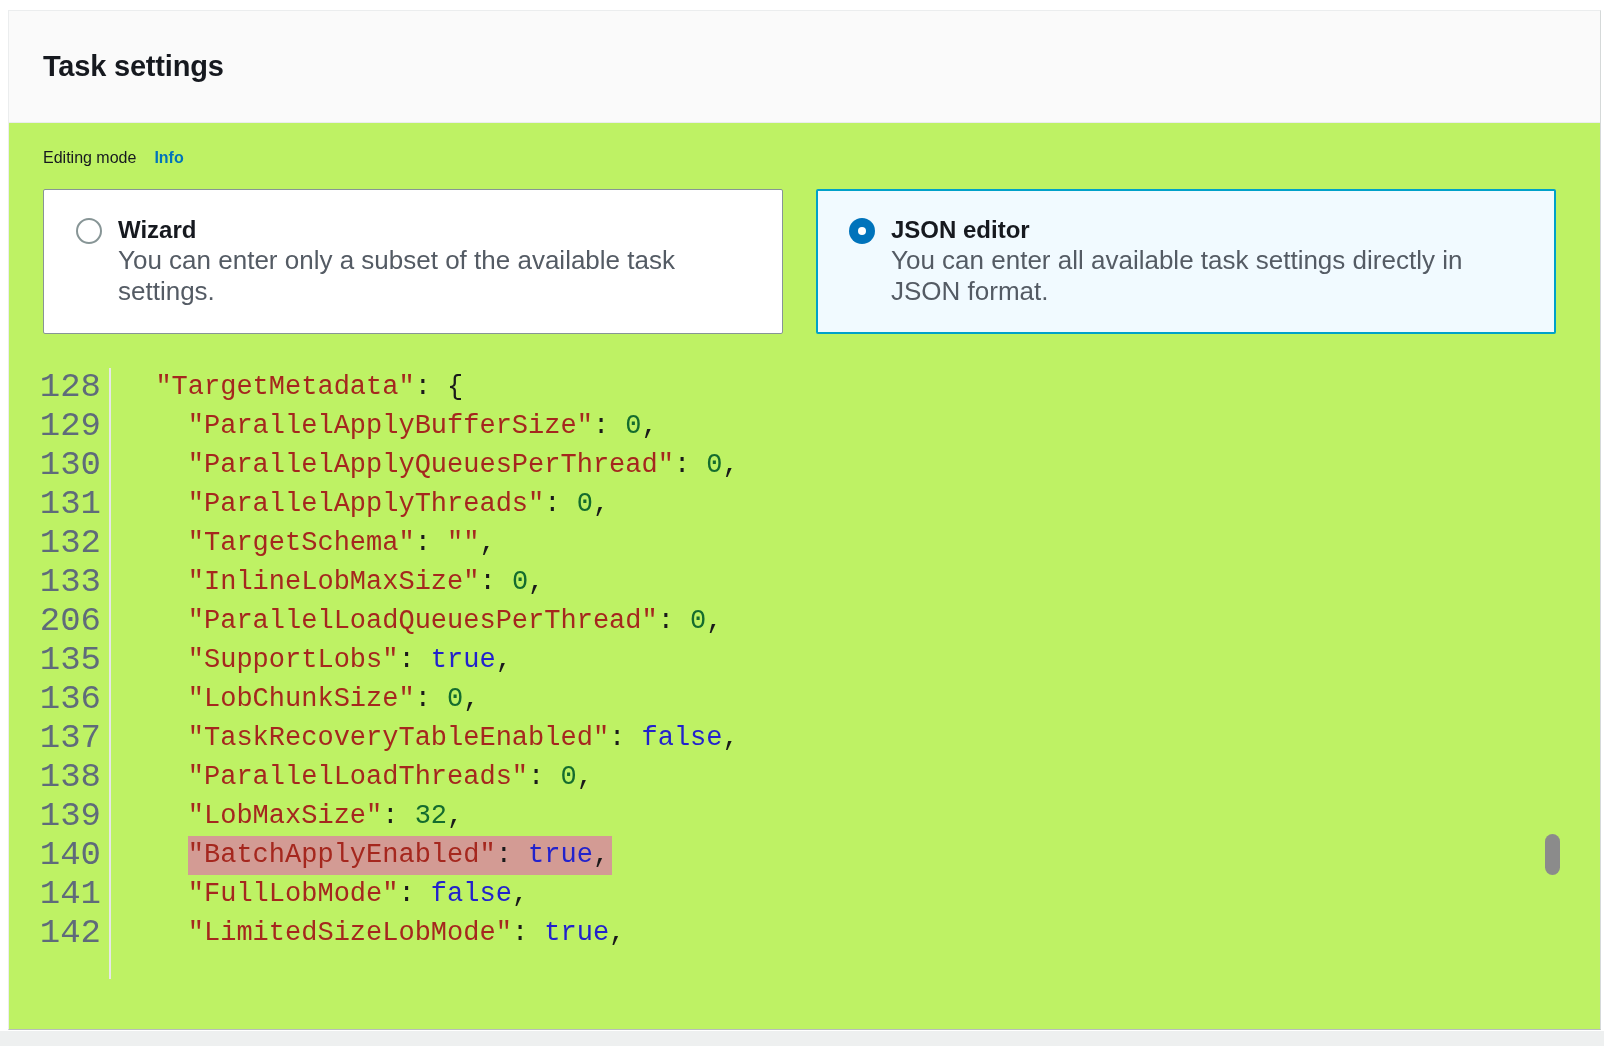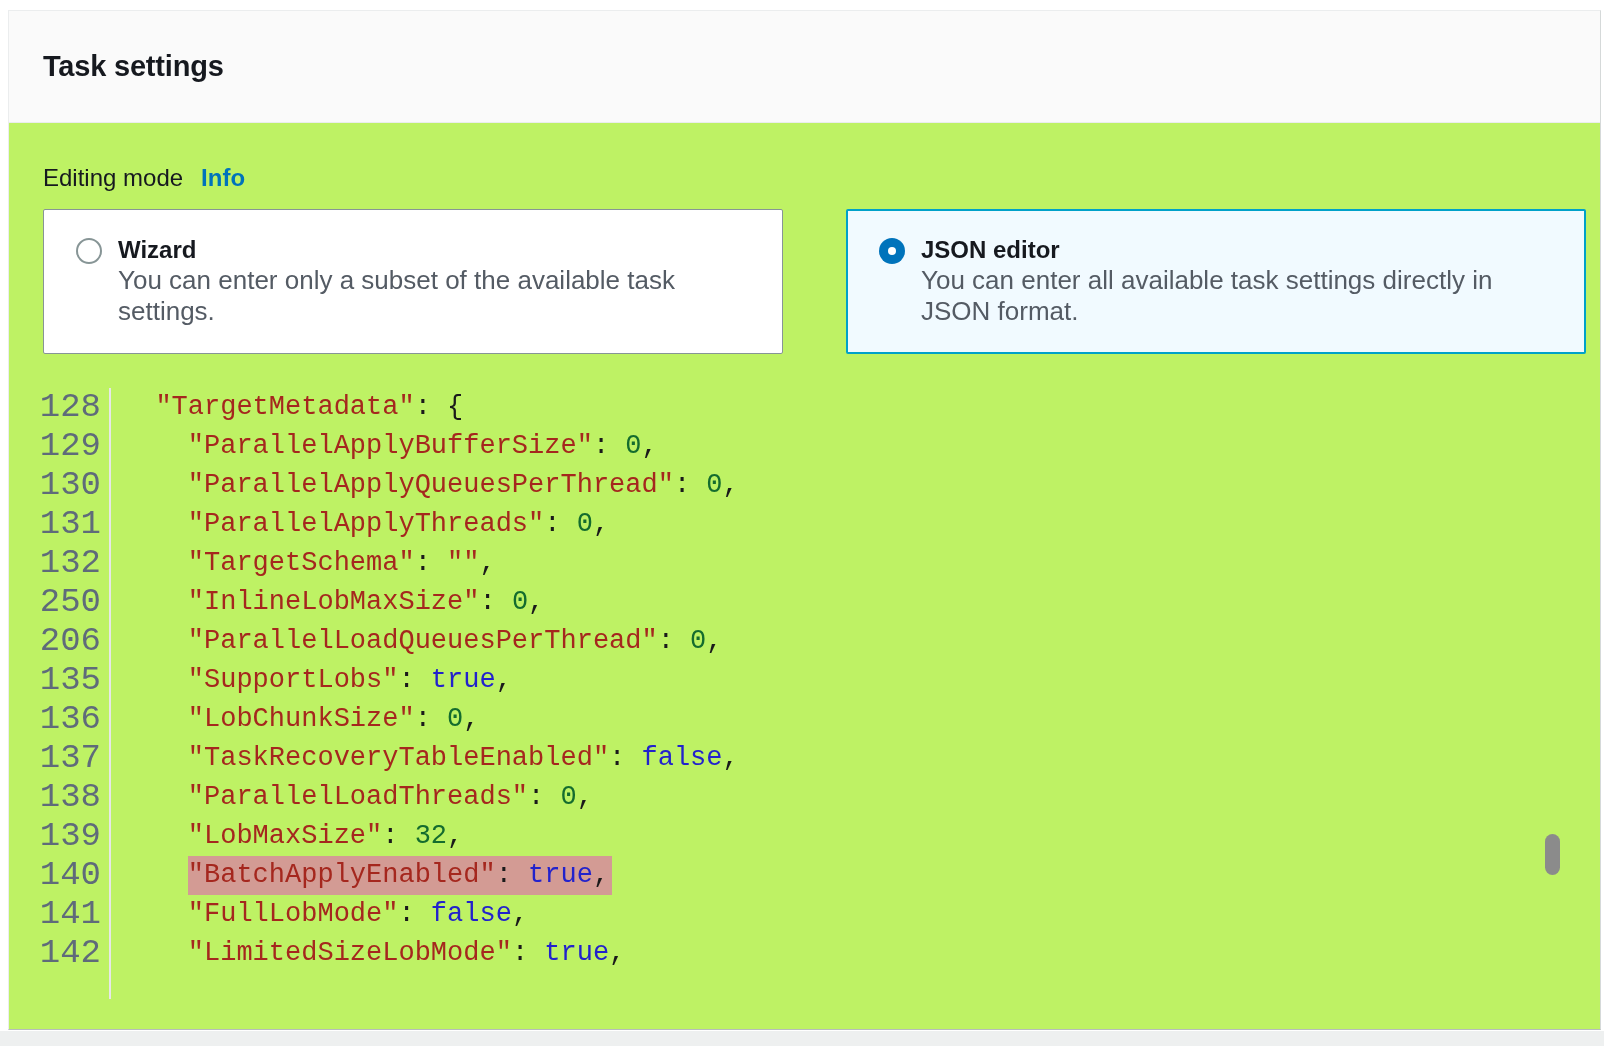--- a/index.html
+++ b/index.html
@@ -15,24 +15,24 @@
   }
   .below-strip{
     position:absolute;left:0;top:1031px;width:1604px;height:15px;background:#eef0f0;
   }
   .panel-header{
     height:112px;background:#fafafa;border-bottom:1px solid #eaeded;
     display:flex;align-items:center;padding-left:34px;box-sizing:border-box;
   }
   .panel-title{font-size:29px;font-weight:700;color:#16191f;letter-spacing:-0.2px;}
   .panel-body{position:relative;}
-  .editing-row{margin:40px 0 0 34px;font-size:24px;line-height:30px;}
+  .editing-row{margin:20px 0 0 34px;font-size:16px;line-height:30px;}
   .editing-label{color:#16191f;}
   .info-link{color:var(--accent-blue,#0073bb);font-weight:700;margin-left:18px;text-decoration:none;cursor:pointer;}
-  .tiles{display:flex;gap:63px;margin:16px 0 0 34px;}
+  .tiles{display:flex;gap:33px;margin:16px 0 0 34px;}
   .tile{
     width:740px;height:145px;box-sizing:border-box;background:#ffffff;
     border:1px solid #879596;border-radius:2px;
     padding:25px 24px 0 32px;display:flex;gap:16px;cursor:pointer;
   }
   .tile.selected{
     background:var(--selected-bg,#f1faff);
     border:2px solid var(--selected-border,#00a1c9);
     padding:24px 21px 0 31px;
   }
@@ -118,21 +118,21 @@
         </div>
         <div class="code-row">
           <span class="ln">131</span>
           <span class="cl">    <span class="tok-key">"ParallelApplyThreads"</span><span class="tok-punct">: </span><span class="tok-num">0</span><span class="tok-punct">,</span></span>
         </div>
         <div class="code-row">
           <span class="ln">132</span>
           <span class="cl">    <span class="tok-key">"TargetSchema"</span><span class="tok-punct">: </span><span class="tok-str">""</span><span class="tok-punct">,</span></span>
         </div>
         <div class="code-row">
-          <span class="ln">250</span>
+          <span class="ln">133</span>
           <span class="cl">    <span class="tok-key">"InlineLobMaxSize"</span><span class="tok-punct">: </span><span class="tok-num">0</span><span class="tok-punct">,</span></span>
         </div>
         <div class="code-row">
           <span class="ln">206</span>
           <span class="cl">    <span class="tok-key">"ParallelLoadQueuesPerThread"</span><span class="tok-punct">: </span><span class="tok-num">0</span><span class="tok-punct">,</span></span>
         </div>
         <div class="code-row">
           <span class="ln">135</span>
           <span class="cl">    <span class="tok-key">"SupportLobs"</span><span class="tok-punct">: </span><span class="tok-bool">true</span><span class="tok-punct">,</span></span>
         </div>

